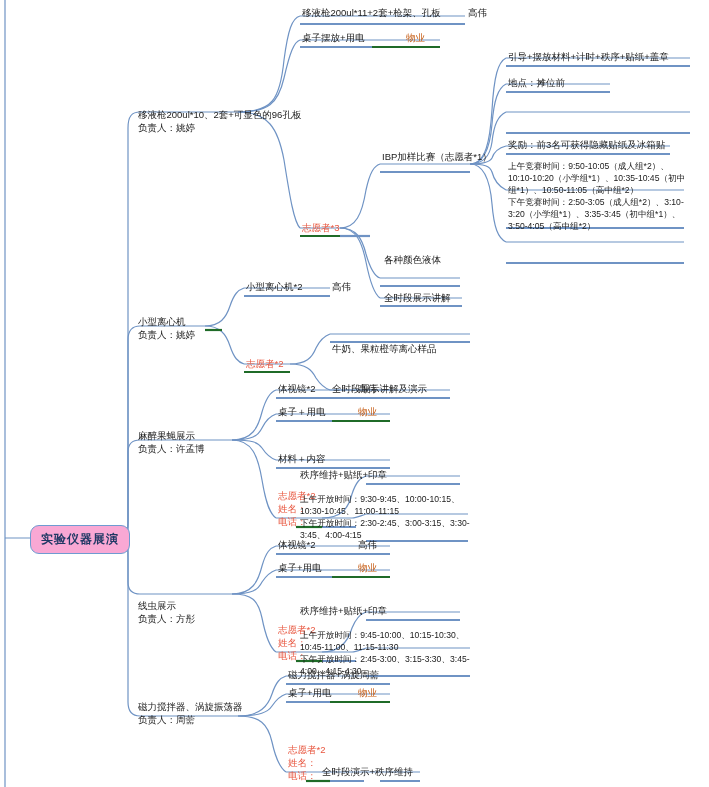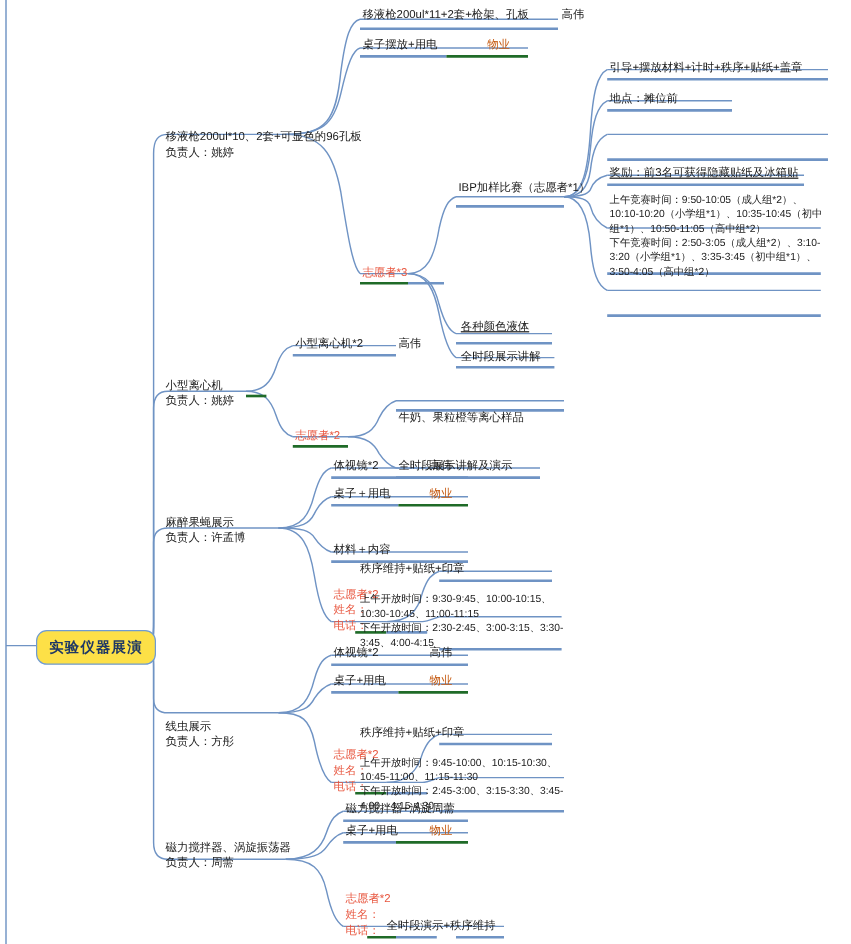--- a/index.html
+++ b/index.html
@@ -3,21 +3,21 @@
 <meta charset="utf-8">
 <style>
   html,body{margin:0;padding:0;background:#ffffff;}
   body{font-family:"Liberation Sans","DejaVu Sans",sans-serif;}
   #canvas{position:relative;width:709px;height:787px;background:#fff;overflow:hidden;}
   svg.links{position:absolute;left:0;top:0;width:709px;height:787px;pointer-events:none;}
   .node{position:absolute;font-size:9.5px;line-height:13px;color:#1a1a1a;white-space:pre-line;}
   .node.small{font-size:9px;line-height:12.5px;}
   .node.tiny{font-size:8.6px;line-height:12px;}
   .root{
-    position:absolute;background:#fde047;border:1.4px solid #6f9bd1;border-radius:9px;
+    position:absolute;background:#f9a8d4;border:1.4px solid #6f9bd1;border-radius:9px;
     color:#1f3864;font-size:12px;font-weight:bold;letter-spacing:1px;
     padding:5px 10px;text-align:center;
   }
   .orange{color:#c55a11;}
   .red{color:#e8563f;}
   .stack{white-space:pre-line;}
 </style>
 </head>
 <body>
 
@@ -157,26 +157,26 @@
   <div class="root" style="left:30px;top:525px;">实验仪器展演</div>
 
   <div class="node stack" style="left:138px;top:95px;margin-top:13px;">移液枪200ul*10、2套+可显色的96孔板
 负责人：姚婷</div>
   <div class="node" style="left:302px;top:6px;">移液枪200ul*11+2套+枪架、孔板</div>
   <div class="node" style="left:468px;top:6px;">高伟</div>
   <div class="node" style="left:302px;top:31px;">桌子摆放+用电</div>
   <div class="node orange" style="left:406px;top:31px;">物业</div>
   <div class="node red" style="left:302px;top:221px;">志愿者*3</div>
   <div class="node" style="left:382px;top:150px;">IBP加样比赛（志愿者*1）</div>
-  <div class="node" style="left:384px;top:266px;text-decoration:underline;">各种颜色液体</div>
+  <div class="node" style="left:384px;top:253px;">各种颜色液体</div>
   <div class="node" style="left:384px;top:291px;">全时段展示讲解</div>
 
   <div class="node" style="left:508px;top:50px;">引导+摆放材料+计时+秩序+贴纸+盖章</div>
   <div class="node" style="left:508px;top:76px;">地点：摊位前</div>
-  <div class="node" style="left:508px;top:138px;text-decoration:underline;">奖励：前3名可获得隐藏贴纸及冰箱贴</div>
+  <div class="node" style="left:508px;top:138px;">奖励：前3名可获得隐藏贴纸及冰箱贴</div>
   <div class="node stack tiny" style="left:508px;top:160px;">上午竞赛时间：9:50-10:05（成人组*2）、
 10:10-10:20（小学组*1）、10:35-10:45（初中
 组*1）、10:50-11:05（高中组*2）
 下午竞赛时间：2:50-3:05（成人组*2）、3:10-
 3:20（小学组*1）、3:35-3:45（初中组*1）、
 3:50-4:05（高中组*2）</div>
 
   <div class="node stack" style="left:138px;top:315px;">小型离心机
 负责人：姚婷</div>
   <div class="node" style="left:246px;top:280px;">小型离心机*2</div>

